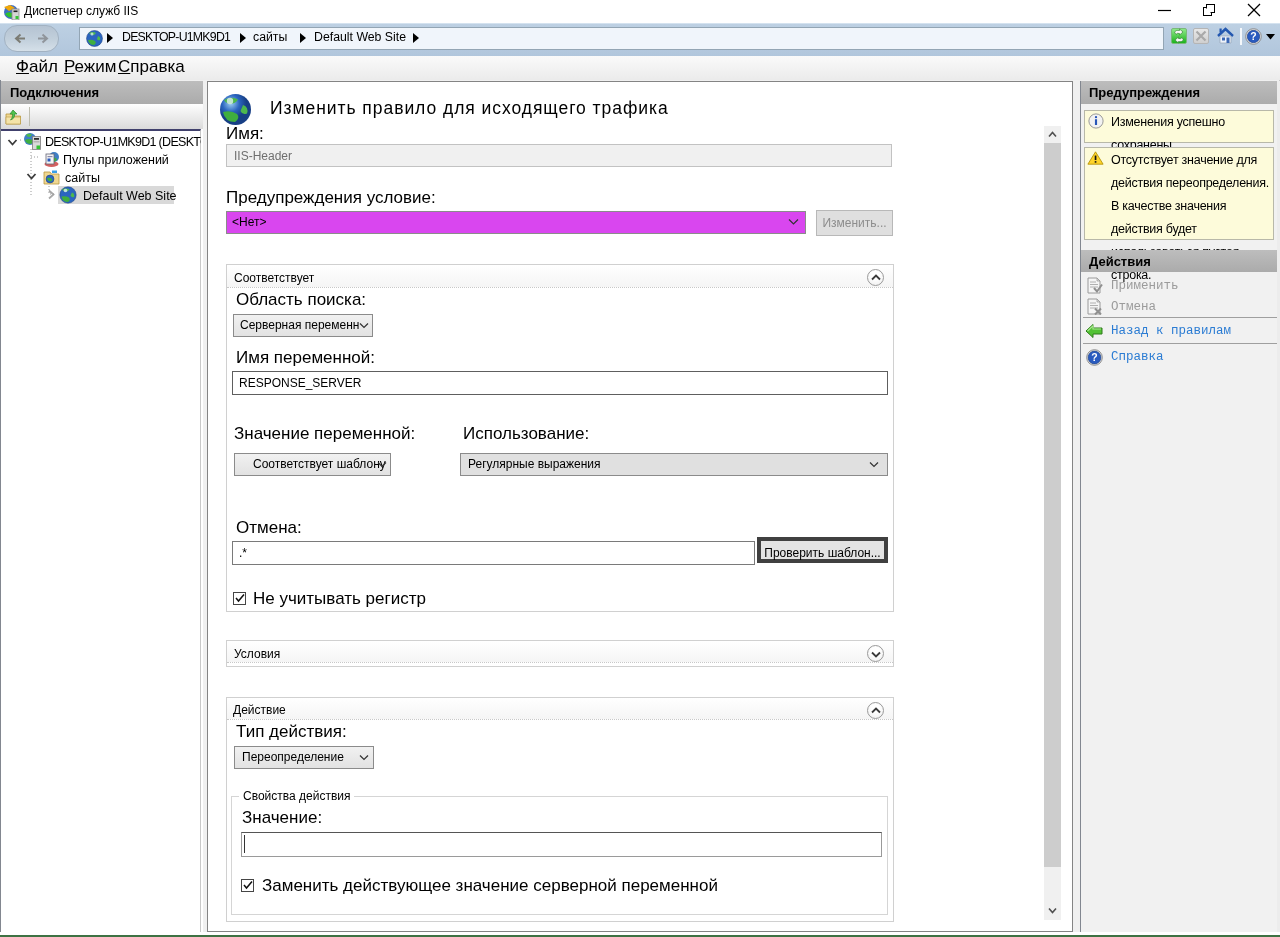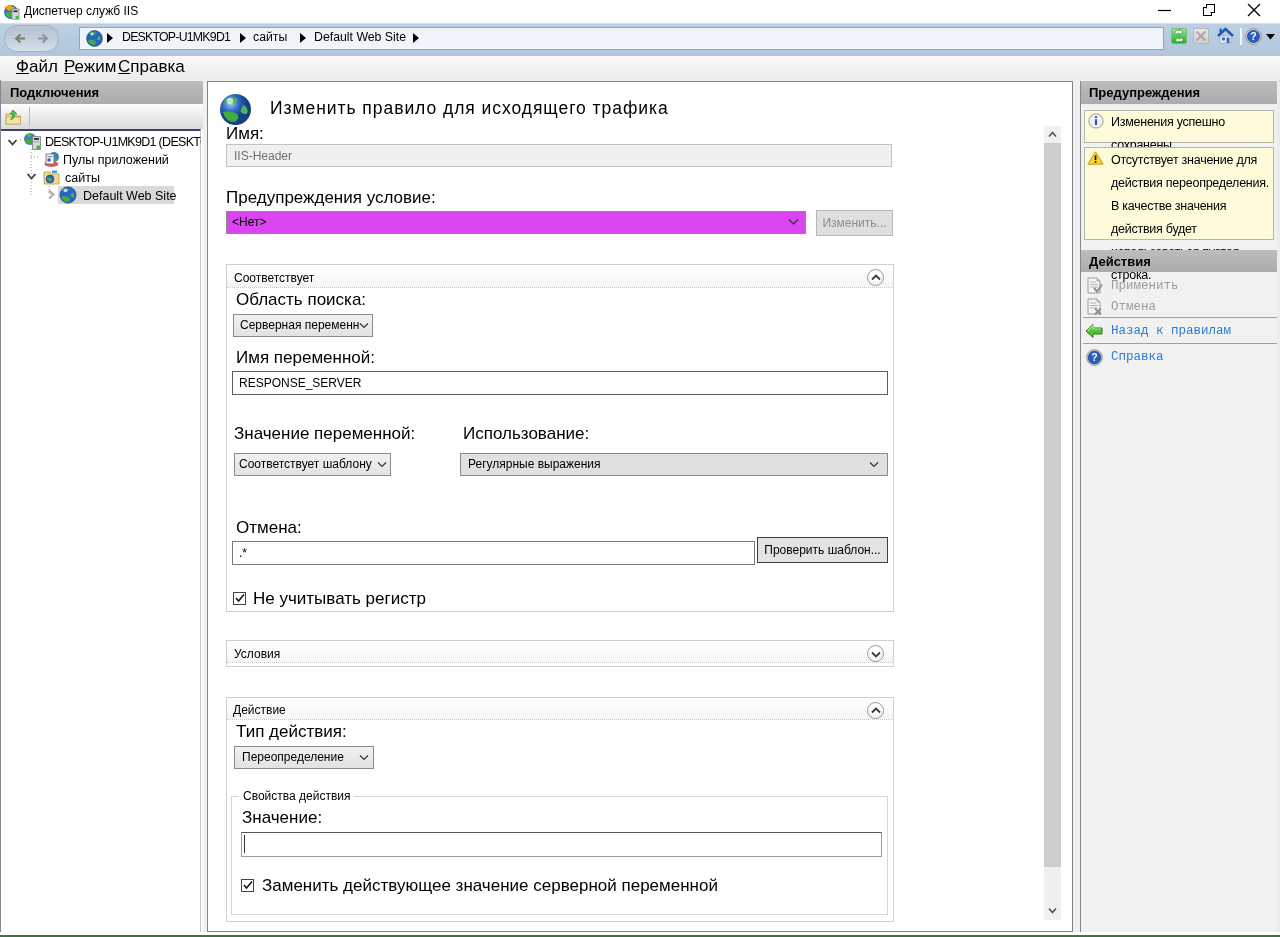--- a/index.html
+++ b/index.html
@@ -2,21 +2,21 @@
 <html><head>
 <meta charset="utf-8">
 <style>
 * { margin:0; padding:0; box-sizing:border-box; }
 html,body { width:1280px; height:937px; overflow:hidden; }
 body { font-family:"Liberation Sans", sans-serif; font-size:12px; color:#000; background:#fff; position:relative; }
 .abs { position:absolute; }
 .lbl { position:absolute; font-size:17px; line-height:14px; white-space:nowrap; }
 .tbox { position:absolute; background:#fff; border:1px solid #7a7a7a; font-size:12px; }
 .combo { position:absolute; background:linear-gradient(#f1f1f1,#e2e2e2); border:1px solid #8b8b8b; font-size:12px; white-space:nowrap; overflow:hidden; }
-.btn { position:absolute; background:#e3e3e3; border:1px solid #404040; font-size:12px; text-align:center; }
+.btn { position:absolute; background:#e3e3e3; border:4px solid #404040; font-size:12px; text-align:center; }
 .section { position:absolute; border:1px solid #d0d0d0; background:#fff; }
 .sect-title { position:absolute; font-size:12px; line-height:14px; }
 .circ { position:absolute; width:17px; height:17px; border-radius:50%; border:1px solid #9a9a9a; background:radial-gradient(circle at 50% 35%,#ffffff 30%,#ececec); }
 .chk { position:absolute; width:13px; height:13px; background:#fff; border:1px solid #454545; }
 .dotline { position:absolute; border-top:1px dotted #c8c8c8; }
 .boldhead { position:absolute; font-weight:bold; font-size:13px; line-height:15px; }
 .alert { position:absolute; background:#fdfbda; border:1px solid #b8b8a9; }
 .altext { position:absolute; font-size:12.5px; line-height:23px; letter-spacing:-0.25px; }
 .rp-item { position:absolute; font-size:12.5px; line-height:15px; white-space:nowrap;font-family:Liberation Mono, monospace; }
 .rp-sep { position:absolute; border-top:1px solid #9f9f9f; }
@@ -211,21 +211,21 @@
   </svg>
 <div class="lbl" style="left:236px;top:293px">Область поиска:</div>
 <div class="combo" style="left:233px;top:314px;width:140px;height:23px;line-height:21px;padding-left:6px">Серверная переменн</div>
 <svg class="abs" style="left:359px;top:322px;width:10px;height:8px" viewBox="0 0 10 8">
     <path d="M1 1.5 L5 5.5 L9 1.5" fill="none" stroke="#333" stroke-width="1.2"></path>
   </svg>
 <div class="lbl" style="left:236px;top:351px">Имя переменной:</div>
 <div class="tbox" style="left:232px;top:371px;width:656px;height:24px;line-height:22px;padding-left:6px;border:1px solid #5e5e5e">RESPONSE_SERVER</div>
 <div class="lbl" style="left:234px;top:427px">Значение переменной:</div>
 <div class="lbl" style="left:463px;top:427px">Использование:</div>
-<div class="combo" style="left:234px;top:453px;width:157px;height:23px;line-height:21px;padding-left:4px">Соответствует шаблону</div>
+<div class="combo" style="left:234px;top:453px;width:157px;height:23px;line-height:21px;padding-left:18px">Соответствует шаблону</div>
 <svg class="abs" style="left:377px;top:461px;width:10px;height:8px" viewBox="0 0 10 8">
     <path d="M1 1.5 L5 5.5 L9 1.5" fill="none" stroke="#333" stroke-width="1.2"></path>
   </svg>
 <div class="combo" style="left:460px;top:453px;width:428px;height:23px;line-height:21px;padding-left:7px;background:#e0e0e0">Регулярные выражения</div>
 <svg class="abs" style="left:869px;top:461px;width:10px;height:8px" viewBox="0 0 10 8">
     <path d="M1 1.5 L5 5.5 L9 1.5" fill="none" stroke="#333" stroke-width="1.2"></path>
   </svg>
 <div class="lbl" style="left:236px;top:521px">Отмена:</div>
 <div class="tbox" style="left:232px;top:541px;width:523px;height:24px;line-height:22px;padding-left:6px">.*</div>
 <div class="btn" style="left:757px;top:537px;width:131px;height:26px;line-height:24px">Проверить шаблон...</div>

